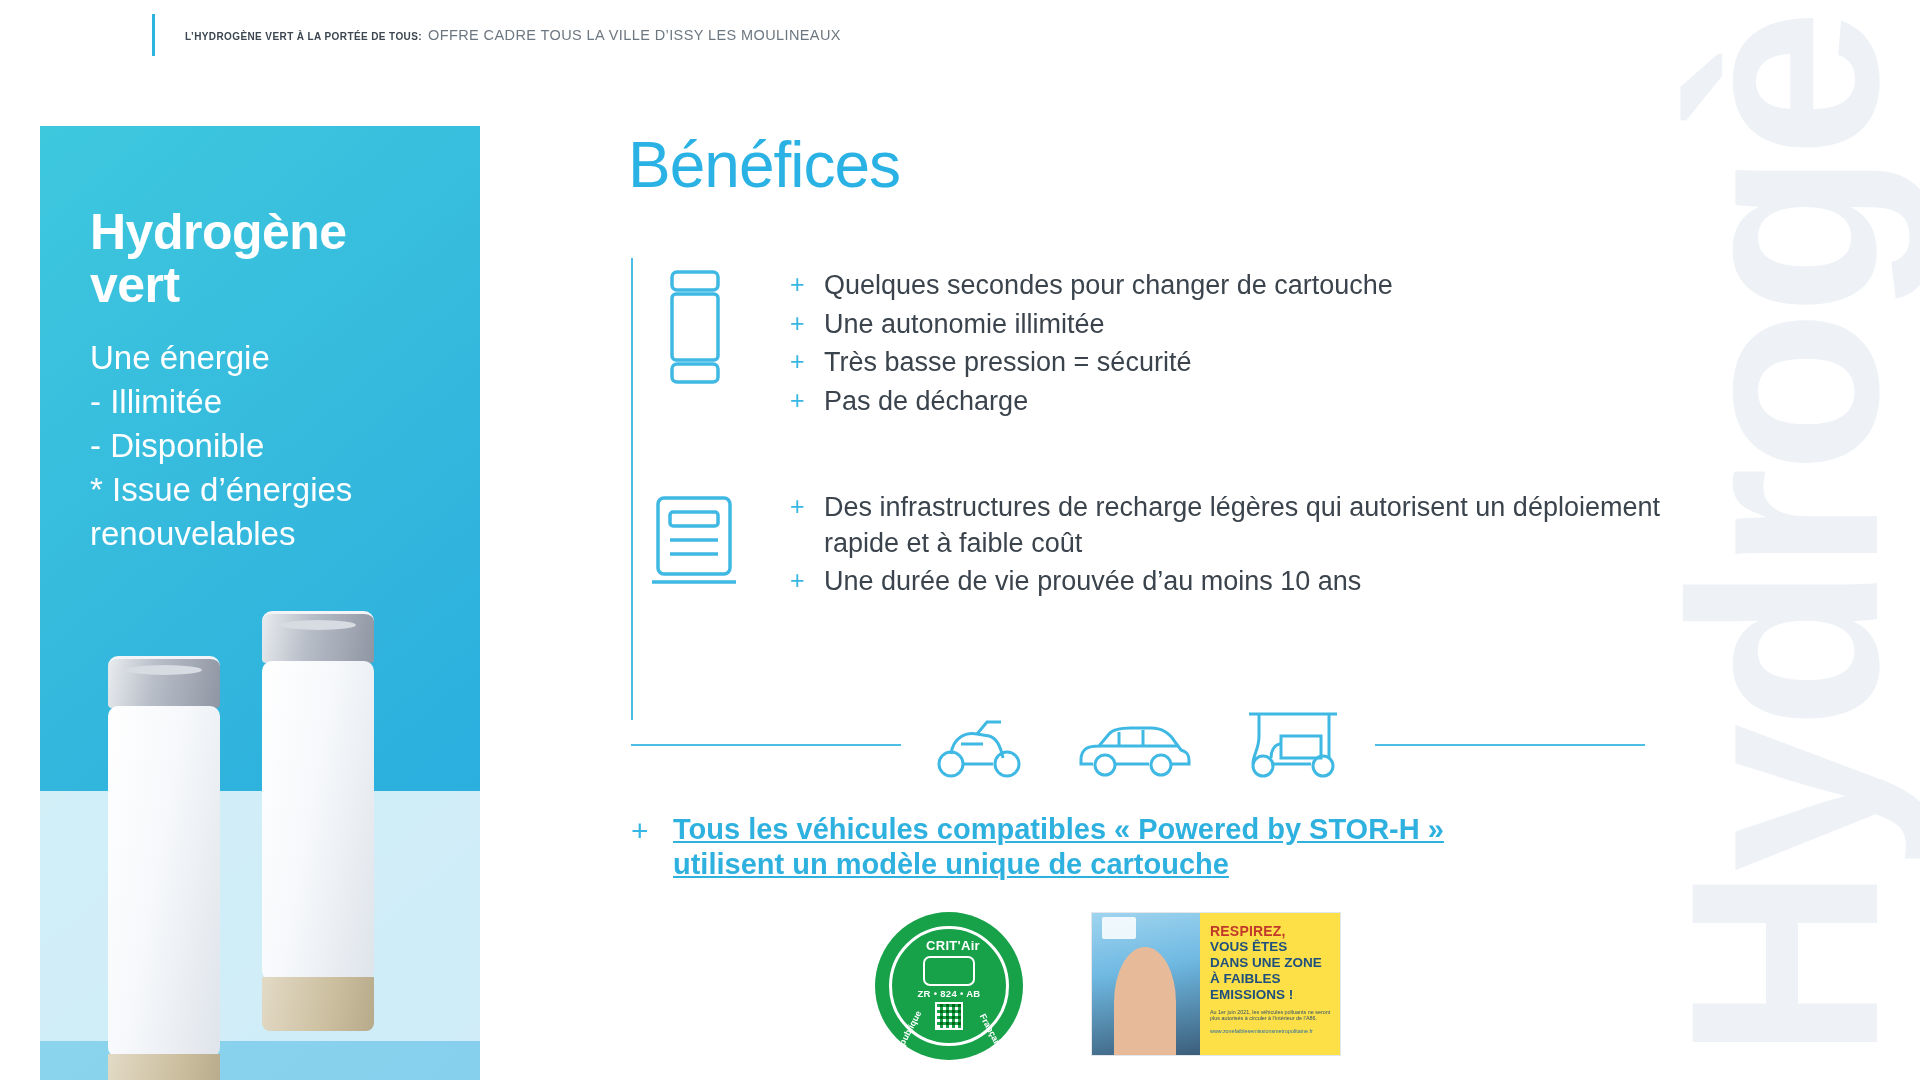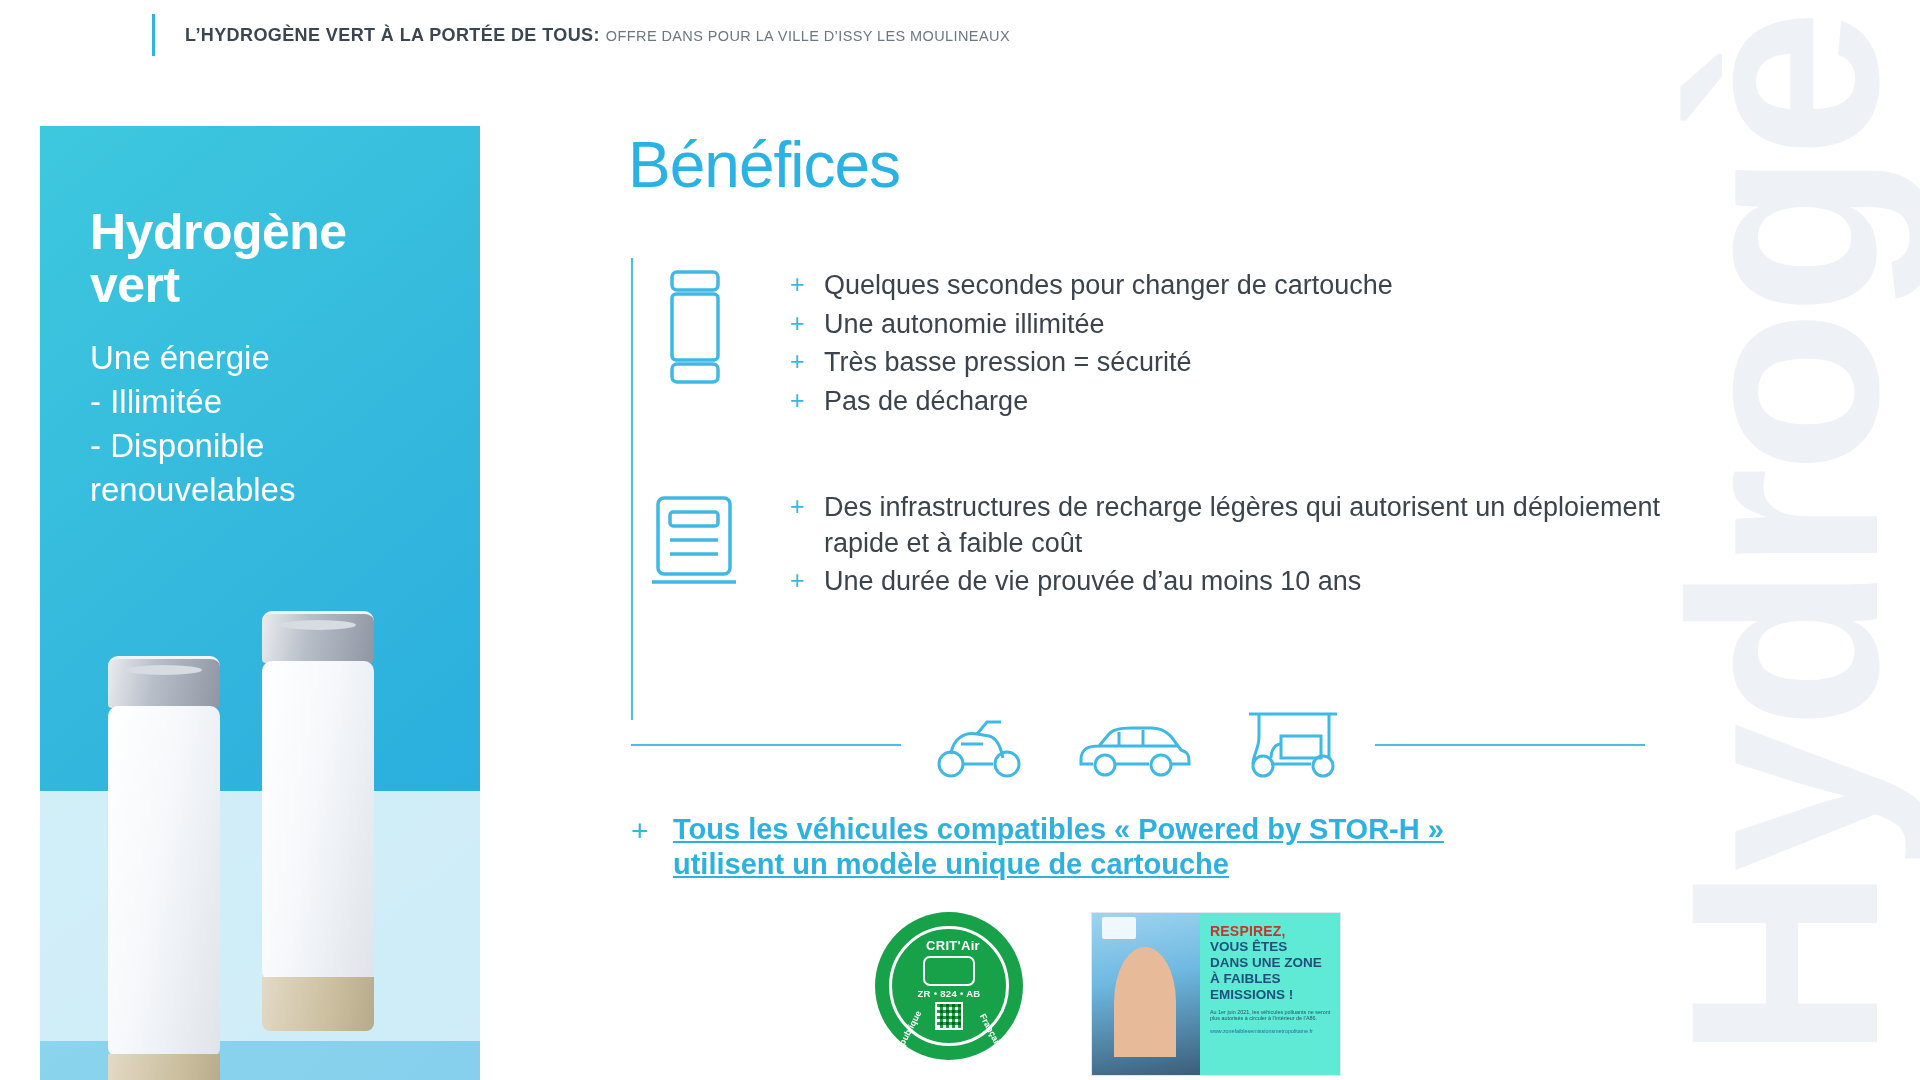--- a/index.html
+++ b/index.html
@@ -46,21 +46,21 @@
     gap: 0;
     z-index: 5;
   }
   .header-bar {
     width: 3px;
     height: 42px;
     background: #2fb4e0;
     margin-right: 30px;
   }
   .header-strong {
-    font-size: 18px;
+    font-size: 10px;
     font-weight: 700;
     color: #3c4650;
     letter-spacing: 0.4px;
   }
   .header-light {
     font-size: 14.5px;
     font-weight: 400;
     color: #6d7780;
     letter-spacing: 0.4px;
     margin-left: 6px;
@@ -289,22 +289,22 @@
   .critair .ca-rep {
     position: absolute; left: 8px; bottom: 22px;
     font-size: 9px; transform: rotate(-62deg); font-weight: 700;
   }
   .critair .ca-fr {
     position: absolute; right: 10px; bottom: 22px;
     font-size: 9px; transform: rotate(62deg); font-weight: 700;
   }
 
   .zfe {
-    width: 250px; height: 164px;
-    background: #5eead4;
+    width: 250px; height: 144px;
+    background: #fde047;
     border: 1px solid #e3e7ec;
     display: flex;
     overflow: hidden;
   }
   .zfe-photo {
     width: 108px; height: 100%;
     background: linear-gradient(170deg,#9fd4ef 0%, #6fb9e2 40%, #3b5e7a 100%);
     position: relative;
   }
   .zfe-photo:after {
@@ -336,37 +336,38 @@
 
 <div class="slide">
 
   <div class="watermark-wrap">
     <div class="watermark-text">Hydrogène</div>
   </div>
 
   <div class="header">
     <div class="header-bar"></div>
     <div>
-      <span class="header-strong">L’HYDROGÈNE VERT À LA PORTÉE DE TOUS:</span><span class="header-light">OFFRE DANS POUR LA VILLE D’ISSY LES MOULINEAUX</span>
+      <span class="header-strong">L’HYDROGÈNE VERT À LA PORTÉE DE TOUS:</span><span class="header-light">OFFRE CADRE TOUS LA VILLE D’ISSY LES MOULINEAUX</span>
     </div>
   </div>
 
   <div class="left-panel">
     <div class="fade-band"></div>
     <div class="fade-band2"></div>
 
     <div class="left-title">
       <div>Hydrogène</div>
       <div>vert</div>
     </div>
 
     <div class="left-sub">
       <div>Une énergie</div>
       <div>- Illimitée</div>
       <div>- Disponible</div>
+      <div>* Issue d’énergies</div>
       <div>renouvelables</div>
     </div>
 
     <div class="cart" style="left:68px; top:530px; width:112px; height:450px;">
       <div class="cart-cap" style="top:0; height:52px;"></div>
       <div class="cart-body" style="top:50px; height:350px;"></div>
       <div class="cart-base" style="top:398px; height:52px;"></div>
     </div>
     <div class="cart" style="left:222px; top:485px; width:112px; height:420px;">
       <div class="cart-cap" style="top:0; height:52px;"></div>

